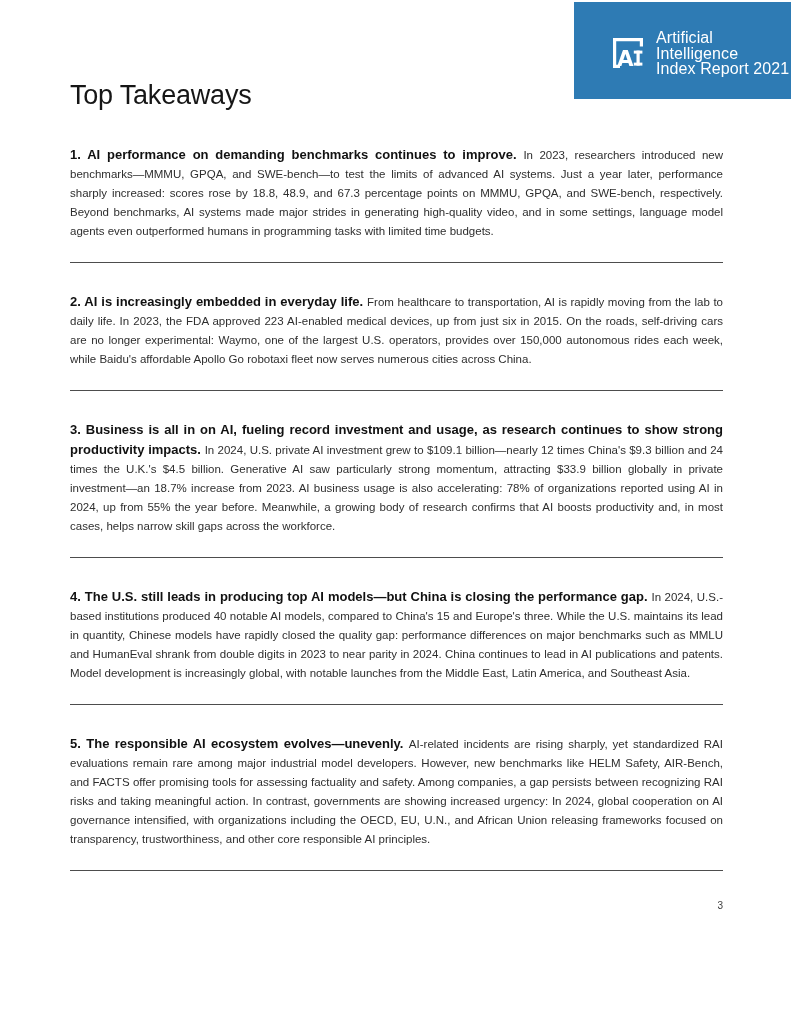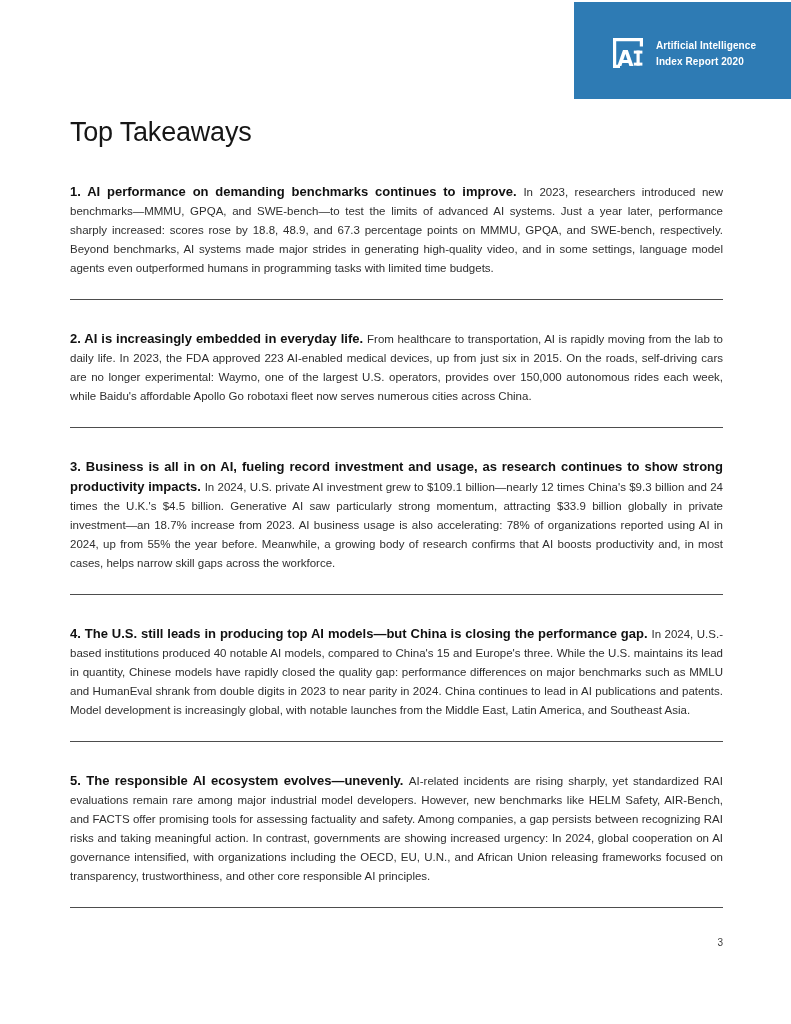--- a/index.html
+++ b/index.html
@@ -22,32 +22,32 @@
     height: 97px;
     display: flex;
     align-items: center;
     padding-left: 36px;
   }
   .badge-logo { flex: 0 0 auto; margin-top: 6px; }
   .badge-text {
     margin-left: 10px;
     margin-top: 6px;
     color: #ffffff;
-    font-size: 10px;
-    font-weight: bold;
+    font-size: 16px;
+    font-weight: normal;
     line-height: 15.5px;
     letter-spacing: 0.1px;
   }
 
   
   .content {
     padding: 0 68px 0 70px;
   }
   .page-title {
-    margin-top: 117px;
+    margin-top: 80px;
     margin-bottom: 34px;
     font-size: 27px;
     font-weight: 400;
     letter-spacing: -0.2px;
     line-height: 1.15;
     color: #161616;
   }
   .takeaway p {
     font-size: 11.5px;
     line-height: 19px;
@@ -81,21 +81,21 @@
     <svg viewBox="0 0 36 32" width="36" height="32" aria-hidden="true">
       <path d="M10 30.4 H4.6 V3.6 H31.4 V10.5" fill="none" stroke="#ffffff" stroke-width="3.2"></path>
       <text x="7.2" y="29.6" font-size="21" font-weight="bold" font-family="DejaVu Sans, Liberation Sans, sans-serif" fill="#ffffff">A</text>
       <rect x="23.8" y="14.6" width="8.6" height="3" fill="#ffffff"></rect>
       <rect x="23.8" y="26.6" width="8.6" height="3" fill="#ffffff"></rect>
       <rect x="26.5" y="14.6" width="3.2" height="15" fill="#ffffff"></rect>
     </svg>
   </div>
   <div class="badge-text">
     <div>Artificial Intelligence</div>
-    <div>Index Report 2020</div>
+    <div>Index Report 2021</div>
   </div>
 </div>
 
 <div class="content">
   <h1 class="page-title">Top Takeaways</h1>
 
   <section class="takeaway">
     <p>
       <strong class="lead">1. AI performance on demanding benchmarks continues to improve.</strong><span class="body">In 2023, researchers introduced new benchmarks—MMMU, GPQA, and SWE-bench—to test the limits of advanced AI systems. Just a year later, performance sharply increased: scores rose by 18.8, 48.9, and 67.3 percentage points on MMMU, GPQA, and SWE-bench, respectively. Beyond benchmarks, AI systems made major strides in generating high-quality video, and in some settings, language model agents even outperformed humans in programming tasks with limited time budgets.</span>
     </p>

